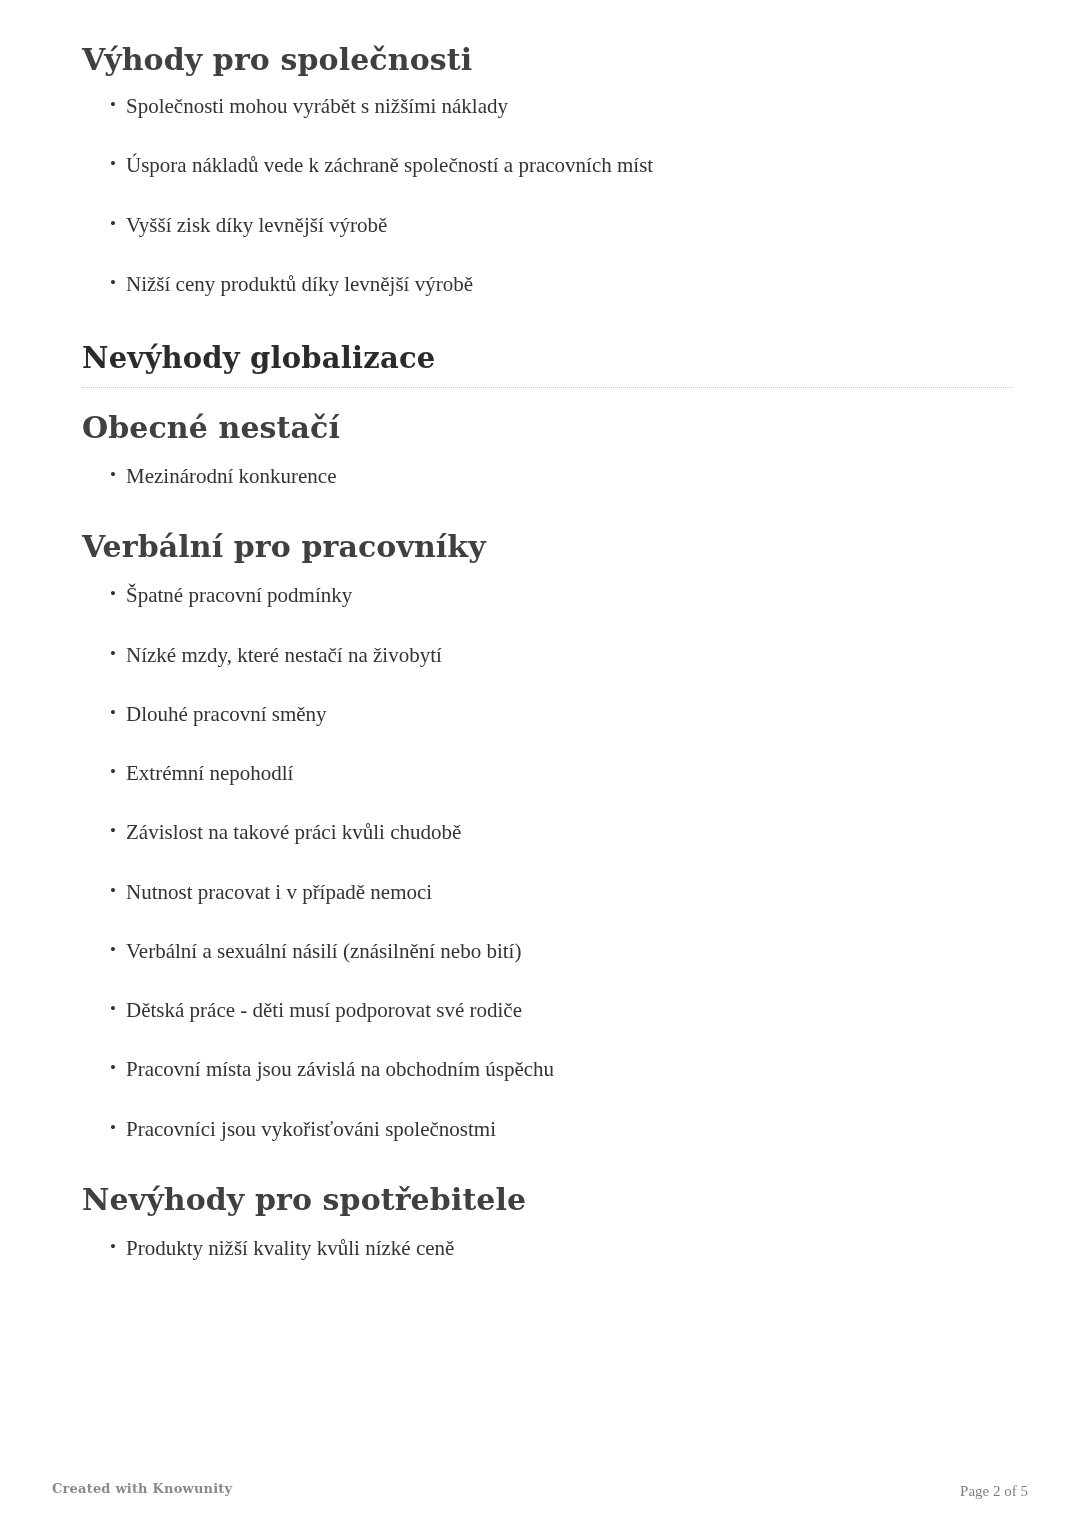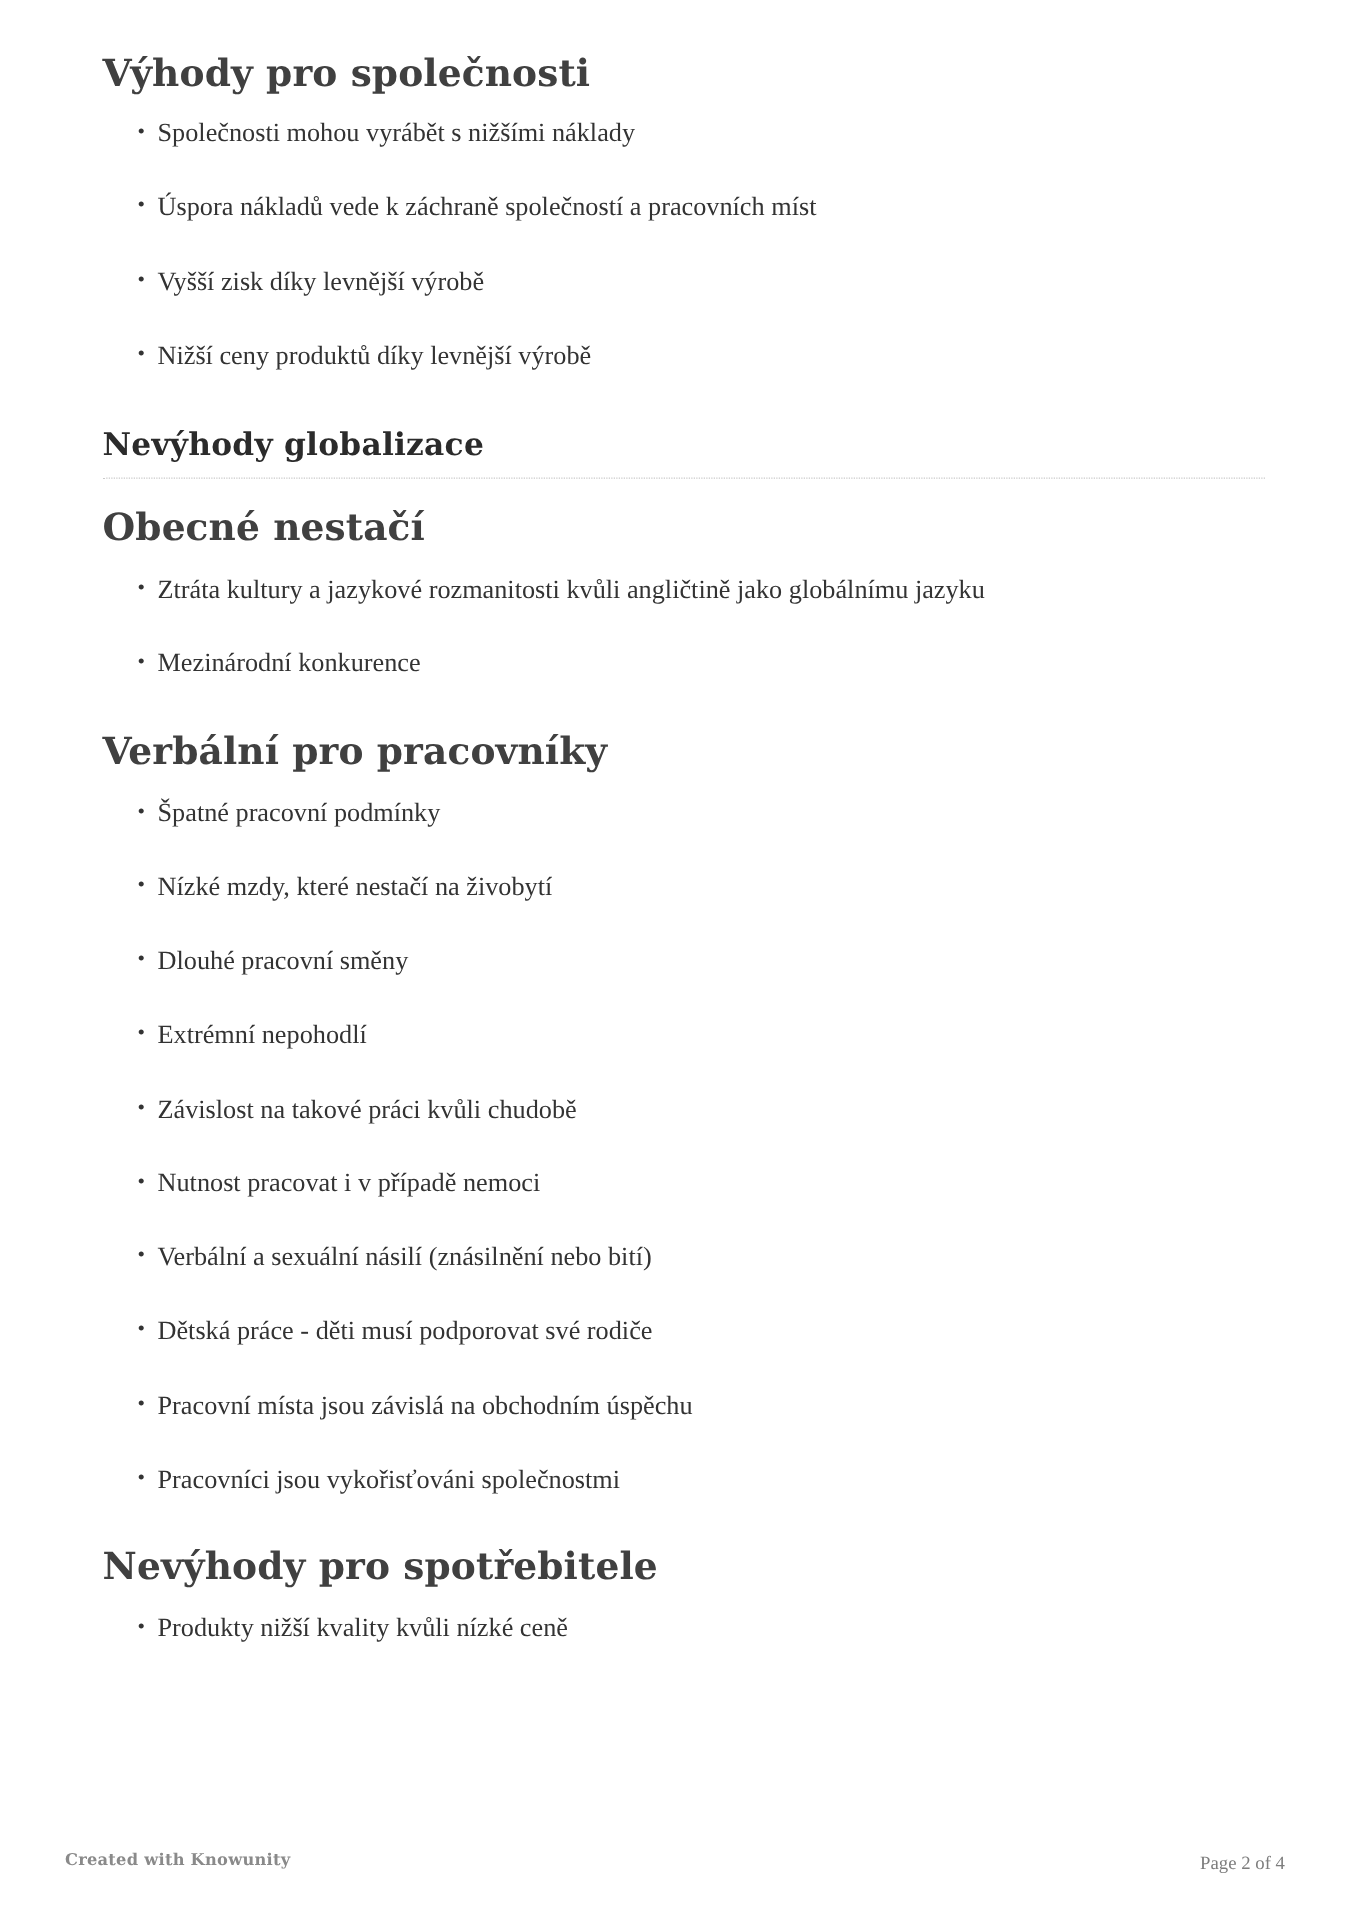--- a/index.html
+++ b/index.html
@@ -29,21 +29,21 @@
   h2.section-title {
     font-family: "DejaVu Serif", serif;
     font-size: 30px;
     font-weight: 700;
     color: #404040;
     margin: 0 0 16px 0;
     letter-spacing: 0.1px;
   }
   h1.major-title {
     font-family: "DejaVu Serif", serif;
-    font-size: 25px;
+    font-size: 29px;
     font-weight: 700;
     color: #2b2b2b;
     margin: 0;
     padding-bottom: 8px;
     letter-spacing: 0.2px;
   }
   .major-block {
     border-bottom: 1px dotted #c9c9c9;
     margin: 44px 0 22px 0;
     padding-bottom: 4px;
@@ -123,21 +123,20 @@
       </ul>
     </div>
 
     <div class="major-block">
       <h1 class="major-title">Nevýhody globalizace</h1>
     </div>
 
     <div class="group tight">
       <h2 class="section-title">Obecné nestačí</h2>
       <ul class="bullets">
-        <li>Ztráta kultury a jazykové rozmanitosti kvůli angličtině jako globálnímu jazyku</li>
         <li>Mezinárodní konkurence</li>
       </ul>
     </div>
 
     <div class="group tight gap-top">
       <h2 class="section-title">Verbální pro pracovníky</h2>
       <ul class="bullets">
         <li>Špatné pracovní podmínky</li>
         <li>Nízké mzdy, které nestačí na živobytí</li>
         <li>Dlouhé pracovní směny</li>
@@ -155,15 +154,15 @@
       <h2 class="section-title">Nevýhody pro spotřebitele</h2>
       <ul class="bullets">
         <li>Produkty nižší kvality kvůli nízké ceně</li>
       </ul>
     </div>
 
   </div>
 
   <div class="footer">
     <div class="footer-left">Created with Knowunity</div>
-    <div class="footer-right">Page 2 of 4</div>
+    <div class="footer-right">Page 2 of 5</div>
   </div>
 </div>
 
 </body></html>

